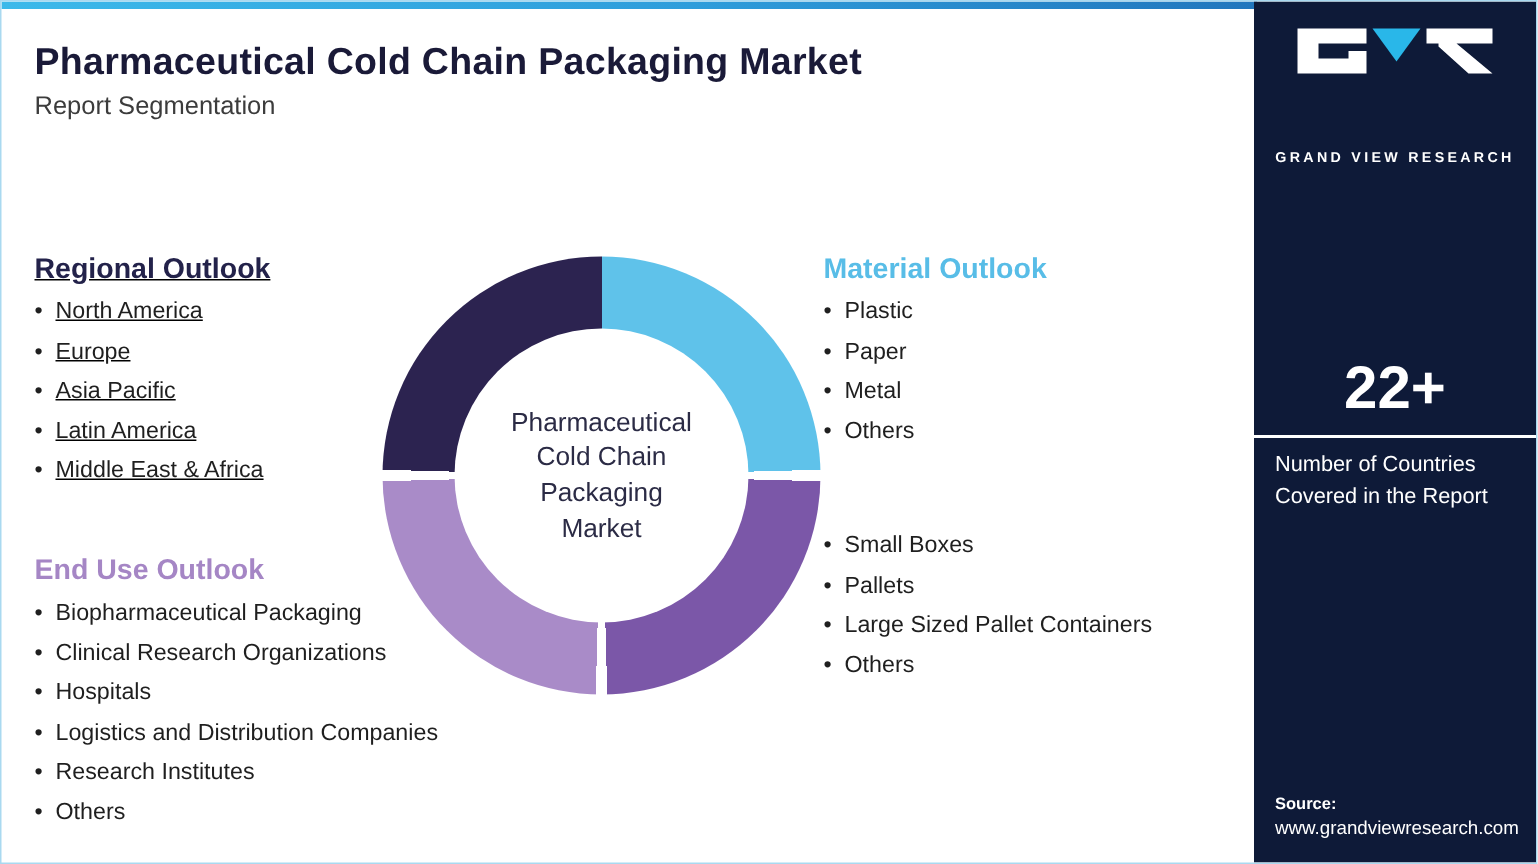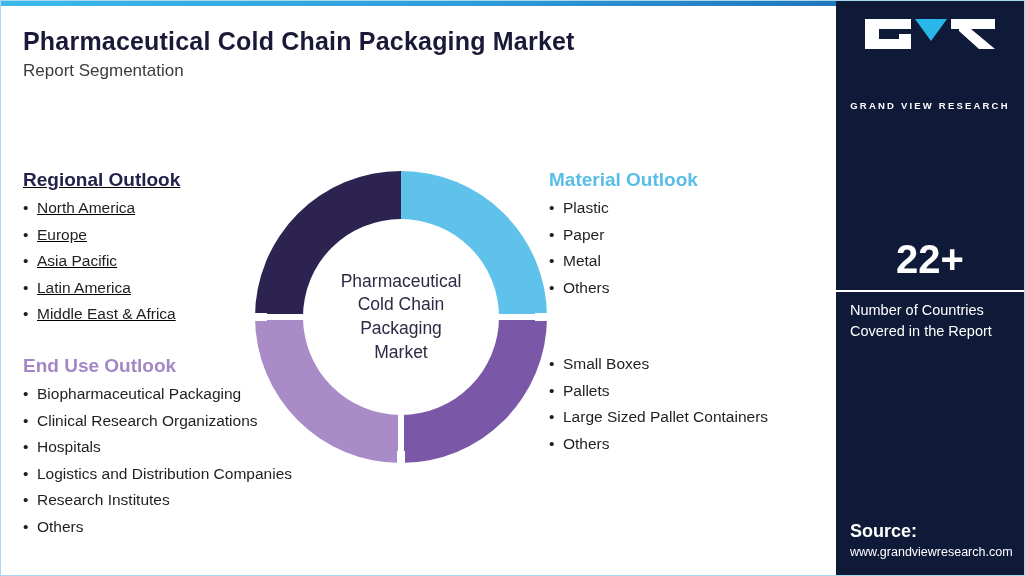--- a/index.html
+++ b/index.html
@@ -38,21 +38,21 @@
 
   .quad { position: absolute; }
   #q-regional { left: 22px;  top: 168px; width: 235px; text-decoration: underline; }
   #q-material { left: 548px; top: 168px; width: 270px; }
   #q-enduse   { left: 22px;  top: 354px; width: 335px; }
   #q-product  { left: 548px; top: 354px; width: 280px; }
 
   .quad h2 { font-size: 19px; font-weight: 700; margin-bottom: 8px; }
   #q-regional h2 { color: #23224a; }
   #q-material h2 { color: #58bde7; }
-  #q-enduse   h2 { color: #a586c5; }
+  #q-enduse   h2 { color: #a586c5; margin-top: 15px; }
   #q-product  h2 { color: #7d57a5; }
 
   .quad ul { list-style: none; }
   .quad li {
     position: relative;
     padding-left: 14px;
     font-size: 15.5px;
     color: #1f1f1f;
     line-height: 1.2;
     margin-bottom: 8px;
@@ -116,21 +116,21 @@
     color: #ffffff;
   }
   .stat-rule { margin-top: 8px; height: 2px; background: #ffffff; width: 100%; }
   .stat-label {
     margin: 8px 14px 0 14px;
     font-size: 14.5px;
     line-height: 1.45;
     color: #ffffff;
   }
   .source-block { position: absolute; left: 14px; bottom: 16px; }
-  .source-label { font-size: 18px; font-weight: 700; margin-bottom: 3px; }
+  .source-label { font-size: 11px; font-weight: 700; margin-bottom: 3px; }
   .source-url { font-size: 12.5px; font-weight: 400; }
 </style>
 </head>
 <body>
 
 <div class="page">
 
   <div class="topbar"></div>
 
   <div class="main">

